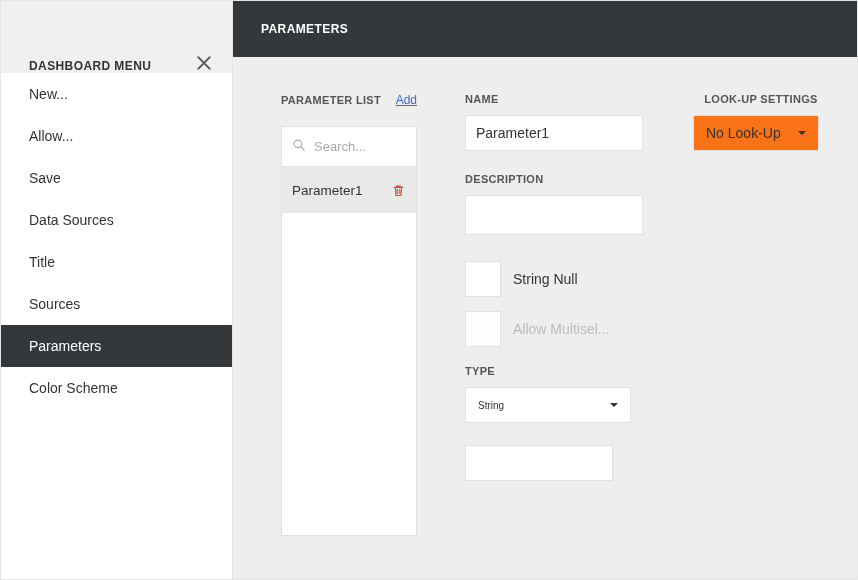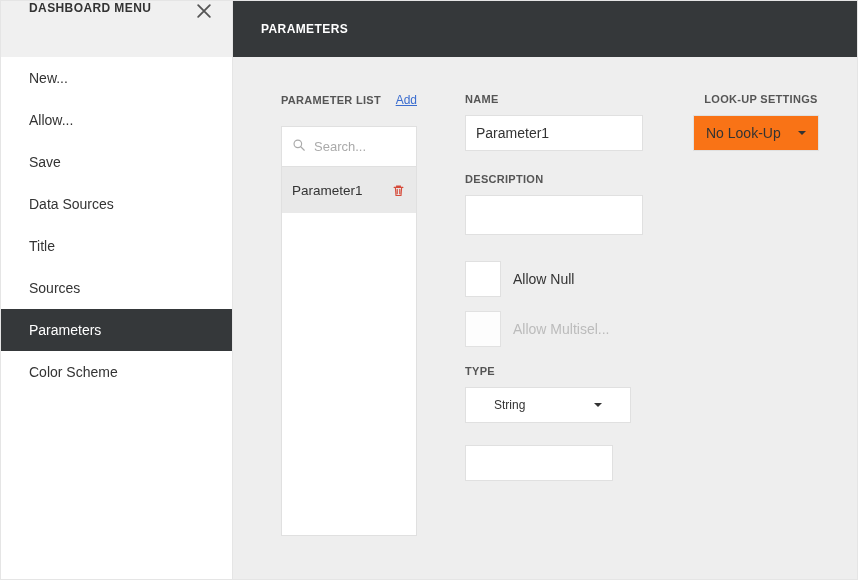--- a/index.html
+++ b/index.html
@@ -16,23 +16,23 @@
   .layout { display: flex; height: 100%; }
   .sidebar {
     width: 241px;
     background: #fff;
     display: flex;
     flex-direction: column;
     border-right: 1px solid #e5e5e5;
   }
   .sidebar-header {
     background: #f0f0f0;
-    height: 56px;
-    display: flex;
-    align-items: flex-start;
+    height: 72px;
+    display: flex;
+    align-items: flex-end;
     justify-content: space-between;
     padding: 0 18px 0 28px;
   }
   .sidebar-title {
     font-size: 12px;
     font-weight: 700;
     letter-spacing: 0.4px;
   }
   .close-x svg { width: 20px; height: 20px; display: block; }
   .menu-item {
@@ -173,22 +173,22 @@
   .spacer-sm { height: 22px; }
   .spacer-xs { height: 8px; }
   .select-box {
     background: #fff;
     border: 1px solid #e0e0e0;
     height: 36px;
     width: 166px;
     display: flex;
     align-items: center;
     justify-content: space-between;
-    padding: 0 28px;
-    font-size: 12px;
+    padding: 0 12px;
+    font-size: 10px;
     cursor: pointer;
     gap: 28px;
   }
   .caret-down {
     width: 0; height: 0;
     border-left: 4px solid transparent;
     border-right: 4px solid transparent;
     border-top: 4px solid #333;
   }
   .default-box {
@@ -285,21 +285,21 @@
         <div class="section-label">NAME</div>
         <input class="input-box" type="text" value="Parameter1" style="">
 
         <div class="spacer-sm"></div>
         <div class="section-label">DESCRIPTION</div>
         <div class="desc-box"></div>
 
         <div class="spacer-sm"></div>
         <div class="check-row">
           <div class="check-box"></div>
-          <span class="check-label">Allow Null</span>
+          <span class="check-label">String Null</span>
         </div>
         <div class="check-row">
           <div class="check-box disabled"></div>
           <span class="check-label disabled">Allow Multisel...</span>
         </div>
 
         <div class="spacer-xs"></div>
         <div class="section-label">TYPE</div>
         <div class="select-box">
           <span>String</span>

